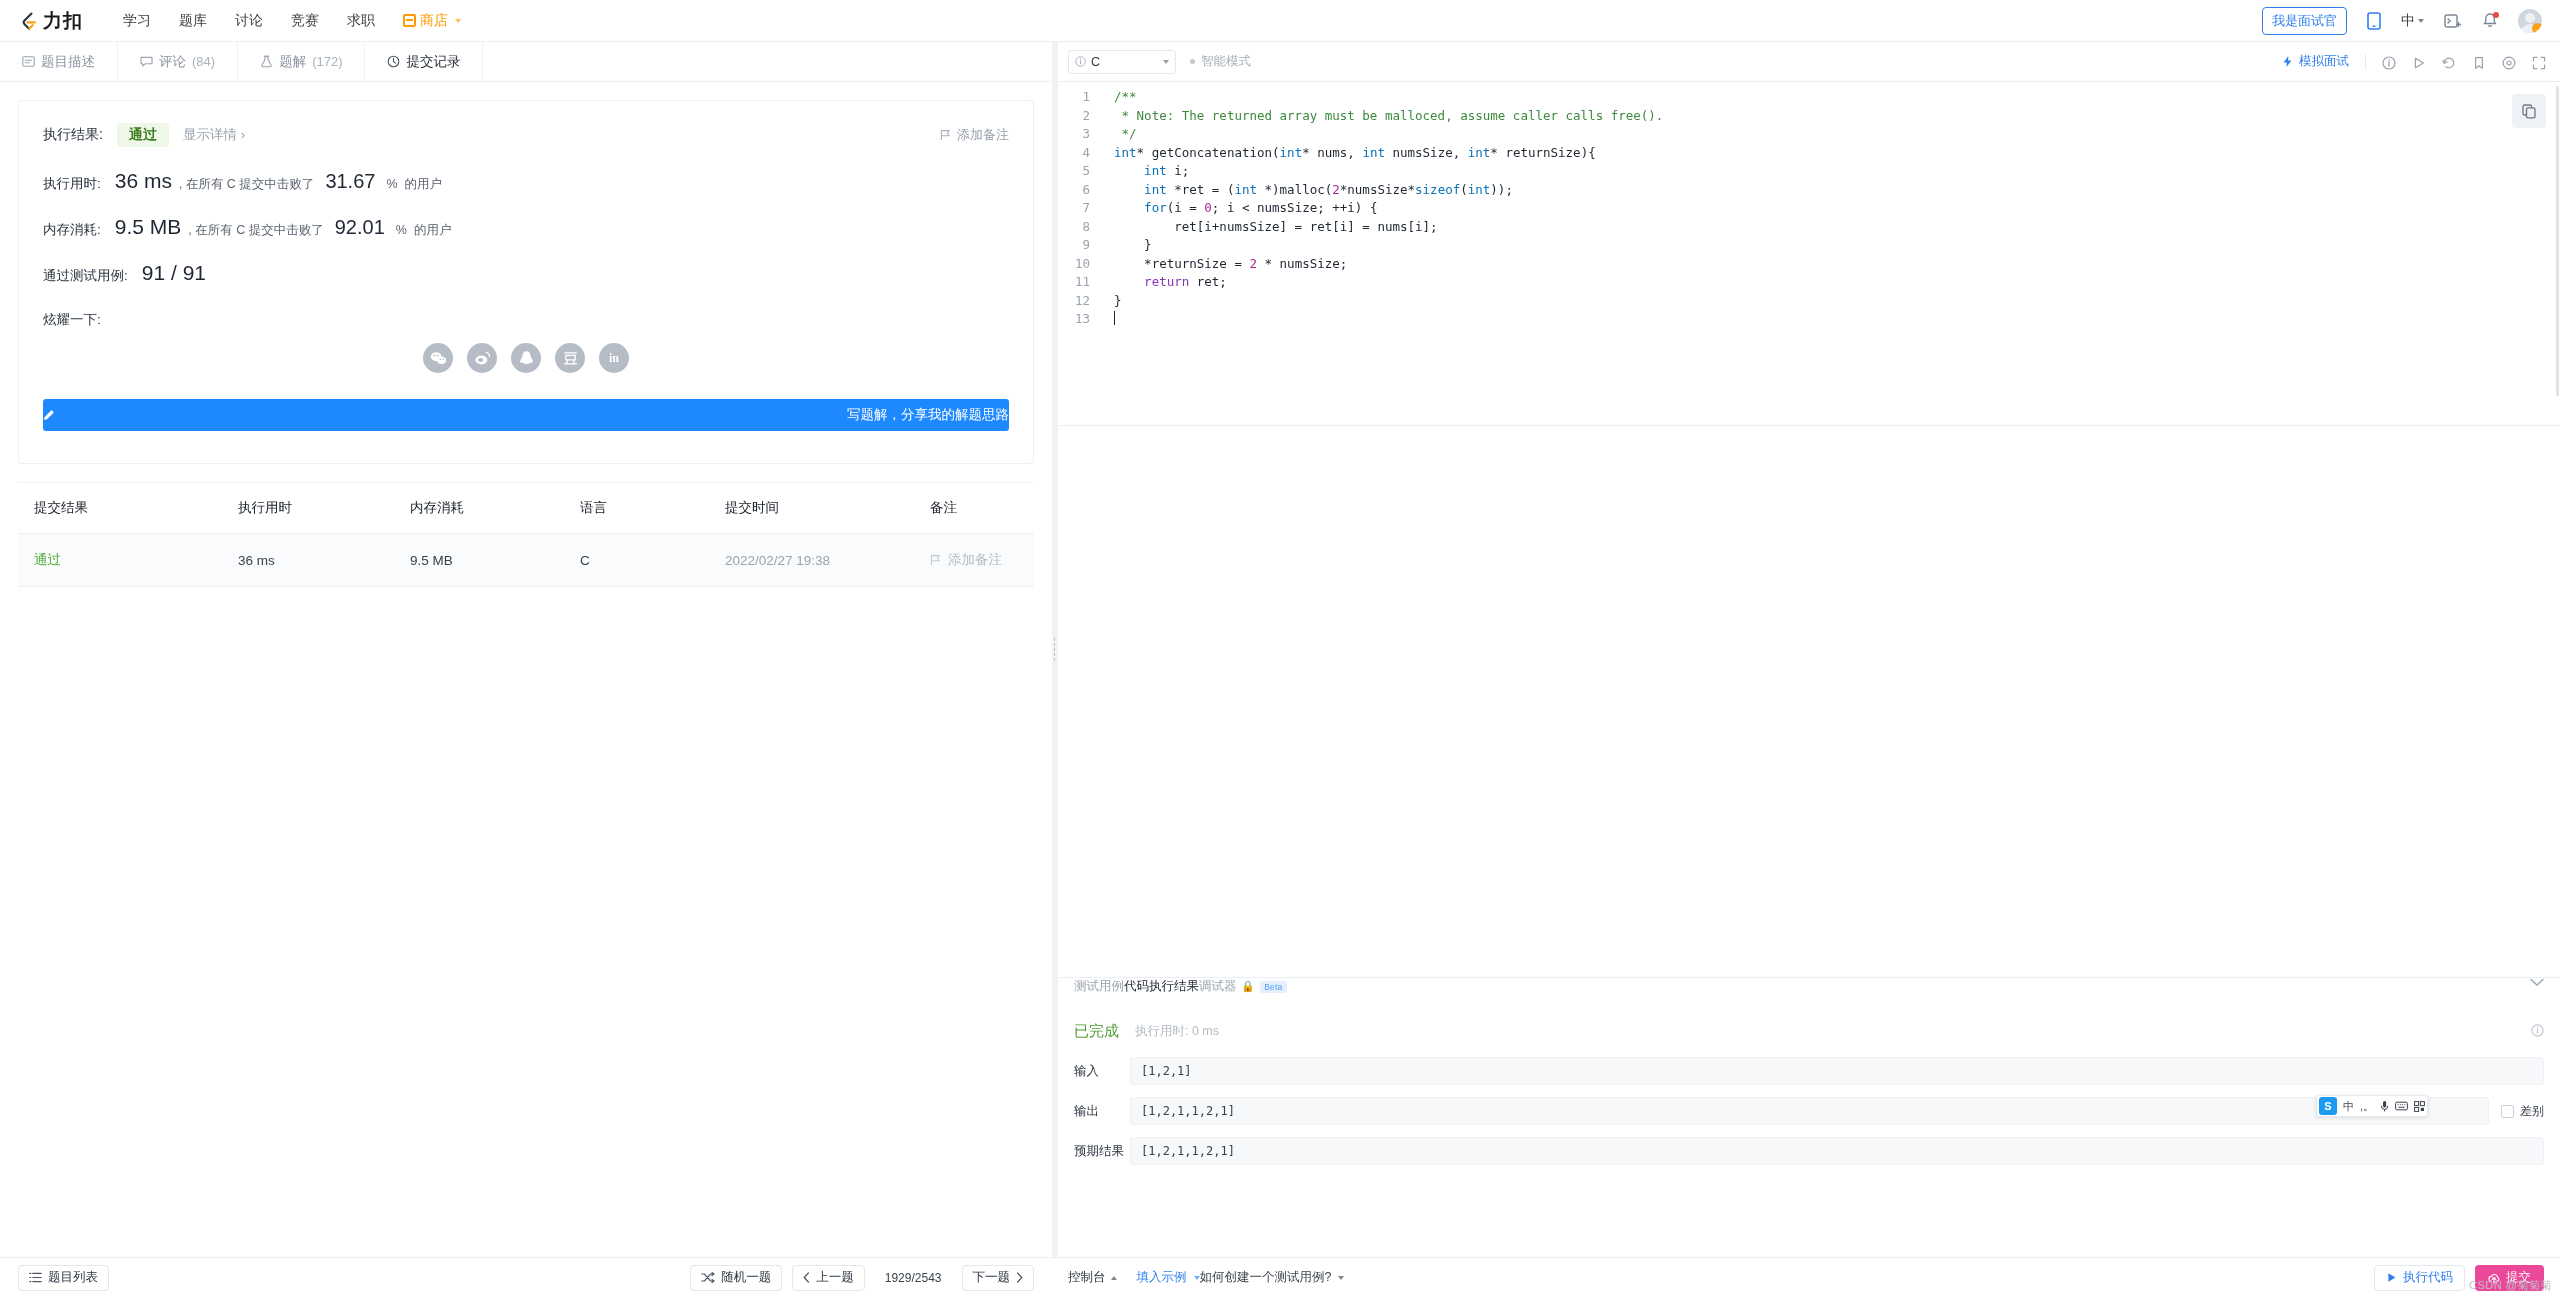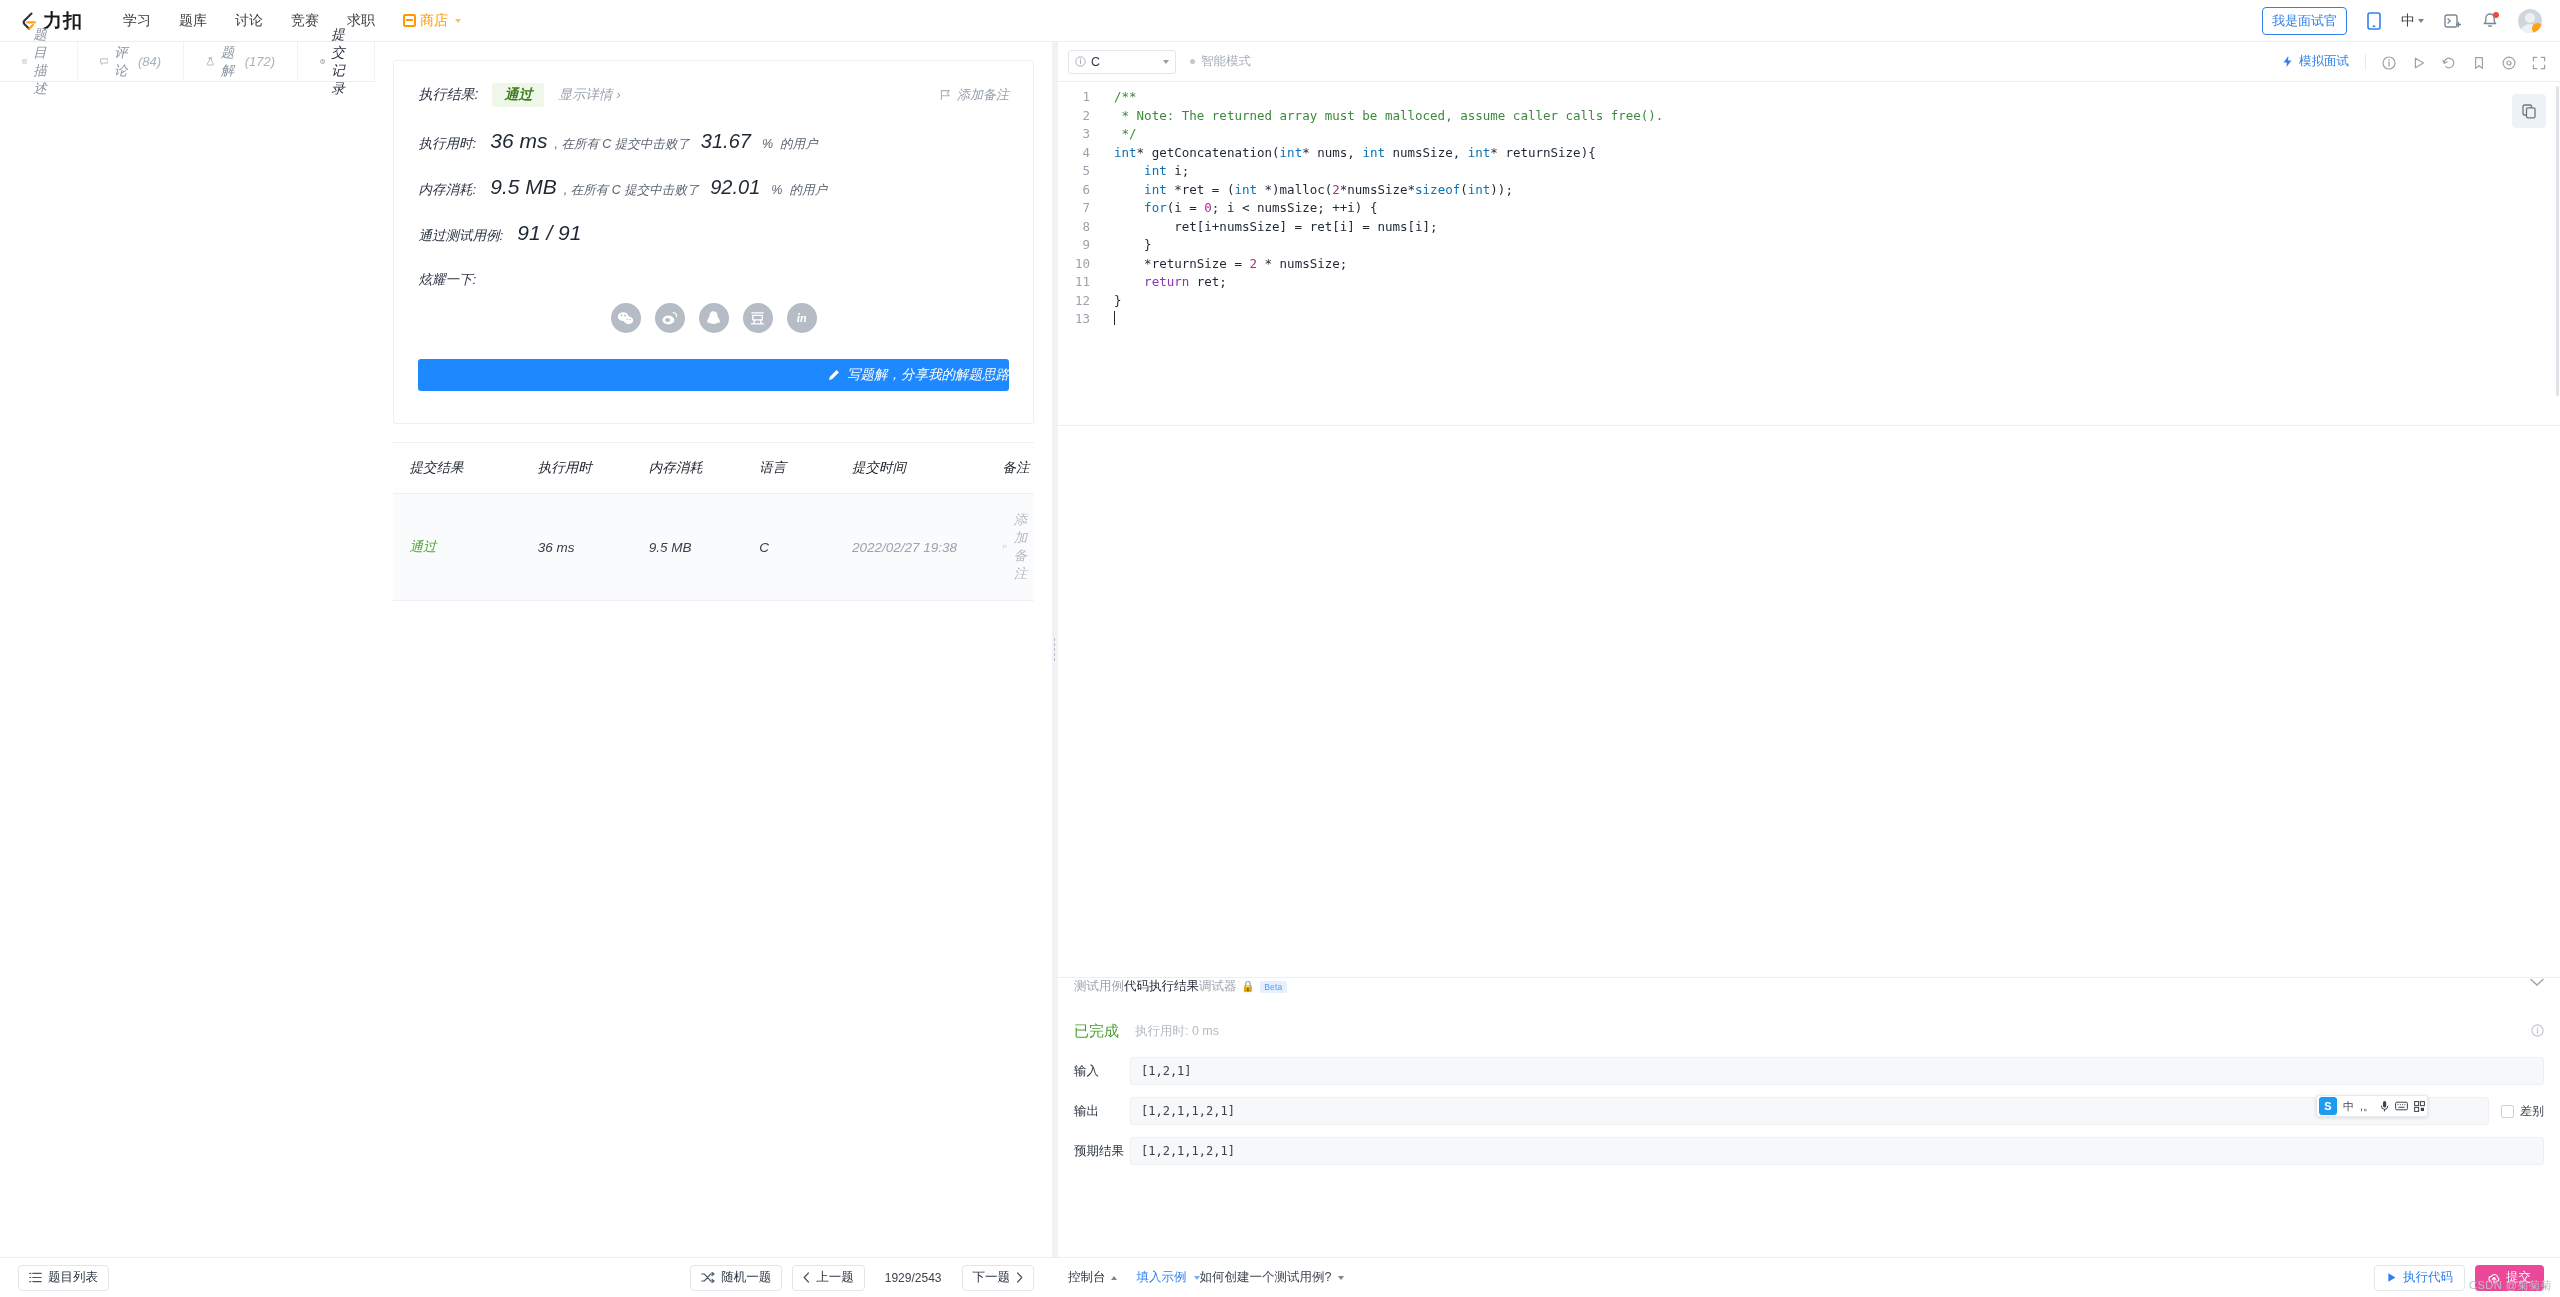--- a/index.html
+++ b/index.html
@@ -62,21 +62,21 @@
     content: ""; position: absolute; left: 2px; top: 15px; width: 20px; height: 14px;
     border-radius: 10px 10px 0 0; background: #eef1f4;
   }
   .avatar-badge {
     position: absolute; right: -1px; bottom: -1px; width: 11px; height: 11px;
     border-radius: 50%; background: #ffa116; z-index: 3;
   }
 
   
   .body-split { flex: 1 1 auto; display: flex; min-height: 0; background: #f7f8fa; }
-  .left-pane { width: 1052px; flex: 0 0 1052px; display: flex; min-height: 0; background: #fff; font-style: italic; }
+  .left-pane { width: 1052px; flex: 0 0 1052px; display: flex; flex-direction: column; min-height: 0; background: #fff; }
   .gutter { width: 6px; flex: 0 0 6px; background: #f0f2f5; position: relative; }
   .gutter::after {
     content: ""; position: absolute; left: 1px; top: 50%; transform: translateY(-50%);
     width: 3px; height: 26px;
     background-image: radial-gradient(#b9c0c9 1px, transparent 1px);
     background-size: 3px 5px;
   }
   .right-pane { flex: 1 1 auto; display: flex; flex-direction: column; min-height: 0; background: #fff; }
 
   
@@ -119,21 +119,21 @@
   .stat-tail { font-size: 12.5px; color: #5b6471; }
   .brag-label { font-size: 13.5px; color: #2b3441; margin-bottom: 14px; }
   .share-row { display: flex; gap: 14px; margin-bottom: 26px; justify-content: center; }
   .share-icon {
     width: 30px; height: 30px; border-radius: 50%; background: #b6bcc5;
     display: flex; align-items: center; justify-content: center; cursor: pointer;
     color: #fff;
   }
   .btn-write {
     background: #1e88ff; color: #fff; border-radius: 3px; height: 32px;
-    display: flex; align-items: center; justify-content: flex-end; gap: 7px;
+    display: flex; align-items: center; justify-content: space-between; gap: 7px;
     font-size: 13.5px; cursor: pointer; margin-bottom: 6px;
   }
 
   
   .subtable { margin-top: 18px; border-top: 1px solid #eef0f3; }
   .subtable table { width: 100%; border-collapse: collapse; }
   .subtable th {
     text-align: left; font-size: 13.5px; font-weight: 400; color: #20262e;
     padding: 16px 0 16px 0; border-bottom: 1px solid #eef0f3;
   }

